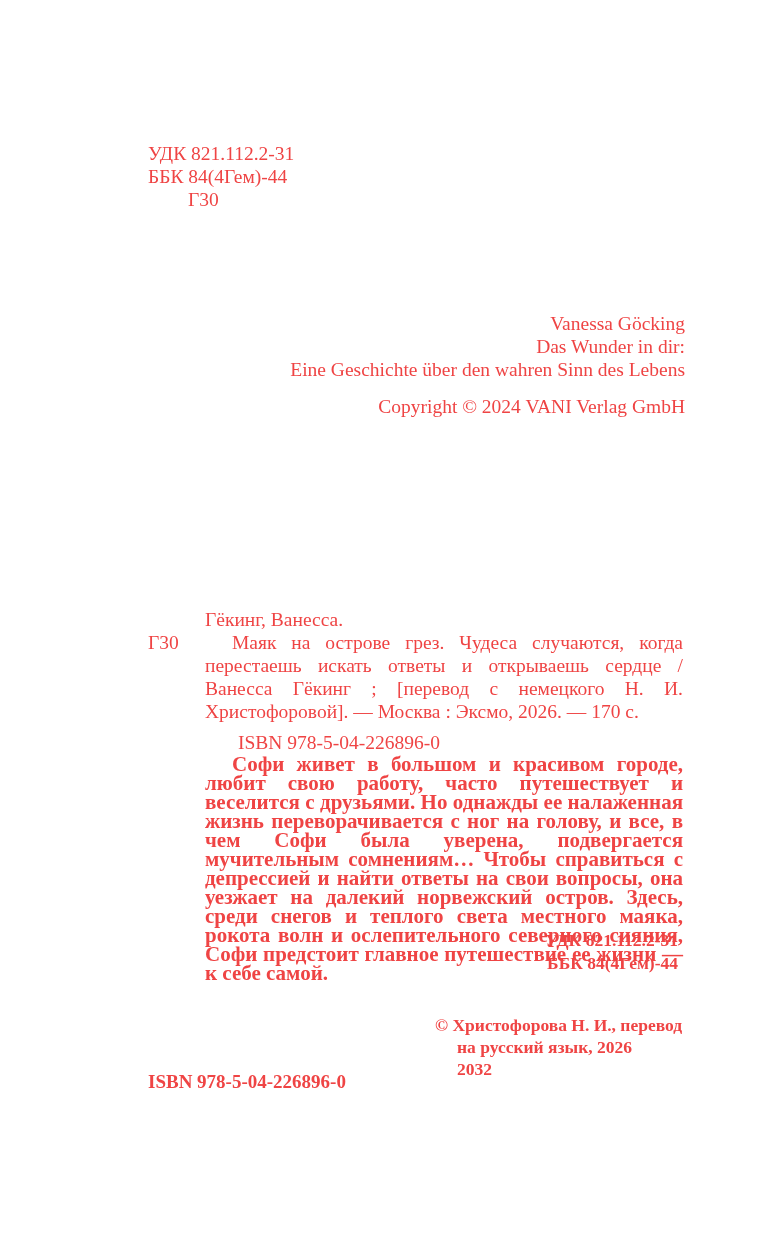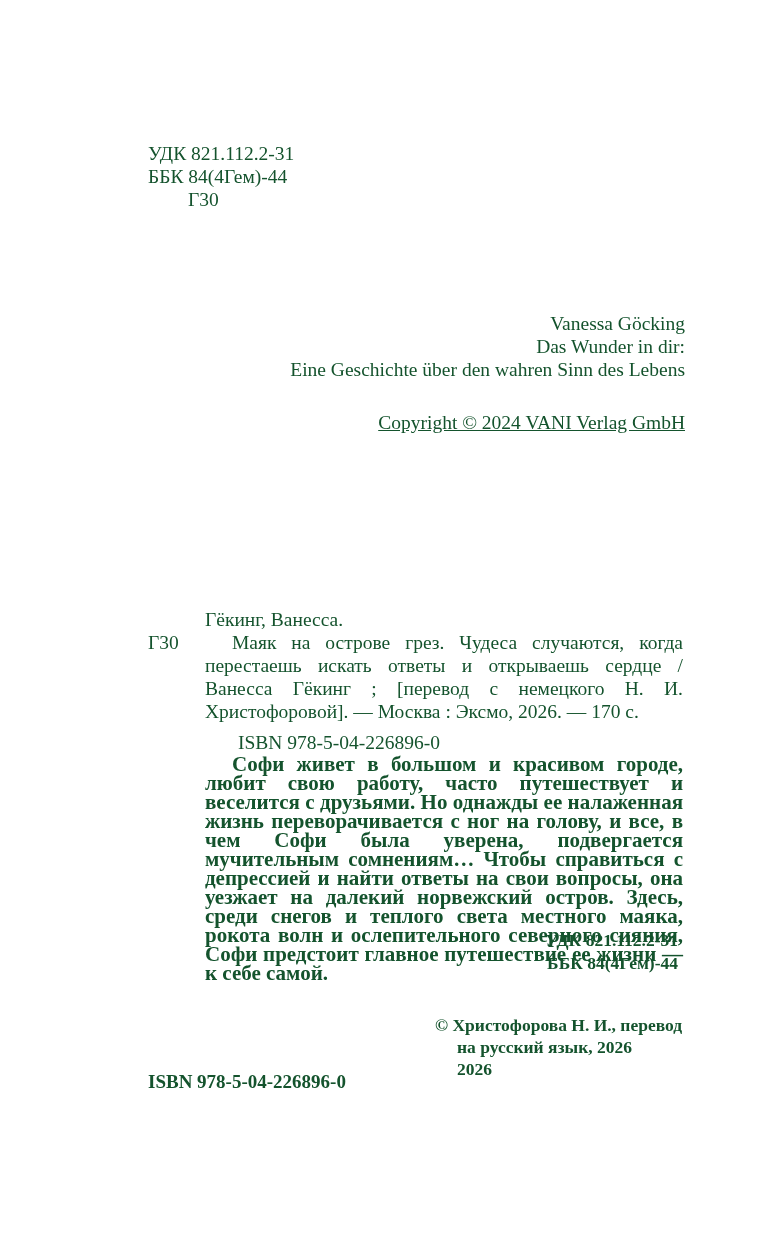--- a/index.html
+++ b/index.html
@@ -5,40 +5,40 @@
   html, body {
     margin: 0;
     padding: 0;
     background: #ffffff;
   }
   .page {
     position: relative;
     width: 768px;
     height: 1240px;
     background: #ffffff;
-    color: #14532d;
+    color: #ef4444;
     font-family: "Liberation Serif", "DejaVu Serif", serif;
     overflow: hidden;
   }
   .block { position: absolute; }
 
   
   .classification-block {
     left: 148px; top: 142px;
     font-size: 19.5px; line-height: 23px;
   }
   .sign-indent { padding-left: 40px; }
 
   
   .original-block {
     left: 145px; top: 312px; width: 540px;
     text-align: right;
     font-size: 19.5px; line-height: 23px;
   }
-  .original-copyright { margin-top: 30px; text-decoration: underline; }
+  .original-copyright { margin-top: 14px; }
 
   
   .bib-block {
     left: 205px; top: 608px; width: 478px;
     font-size: 19.5px; line-height: 23px;
   }
   .bib-author { font-weight: normal; }
   .bib-sign {
     position: absolute; left: -57px; top: 23px;
   }
@@ -109,18 +109,18 @@
   <div class="block annotation">Софи живет в большом и красивом городе, любит свою работу, часто путешествует и веселится с друзьями. Но однажды ее налаженная жизнь переворачивается с ног на голову, и все, в чем Софи была уверена, подвергается мучительным сомнениям… Чтобы справиться с депрессией и найти ответы на свои вопросы, она уезжает на далекий норвежский остров. Здесь, среди снегов и теплого света местного маяка, рокота волн и ослепительного северного сияния, Софи предстоит главное путешествие ее жизни — к себе самой.</div>
 
   <div class="block classification-repeat">
     <div>УДК 821.112.2-31</div>
     <div>ББК 84(4Гем)-44</div>
   </div>
 
   <div class="block copyright-block">
     <div>© Христофорова Н. И., перевод</div>
     <div class="copyright-cont">на русский язык, 2026</div>
-    <div class="copyright-cont">2026</div>
+    <div class="copyright-cont">2032</div>
   </div>
 
   <div class="block isbn-bottom">ISBN 978-5-04-226896-0</div>
 
 </div>
 
 </body></html>

